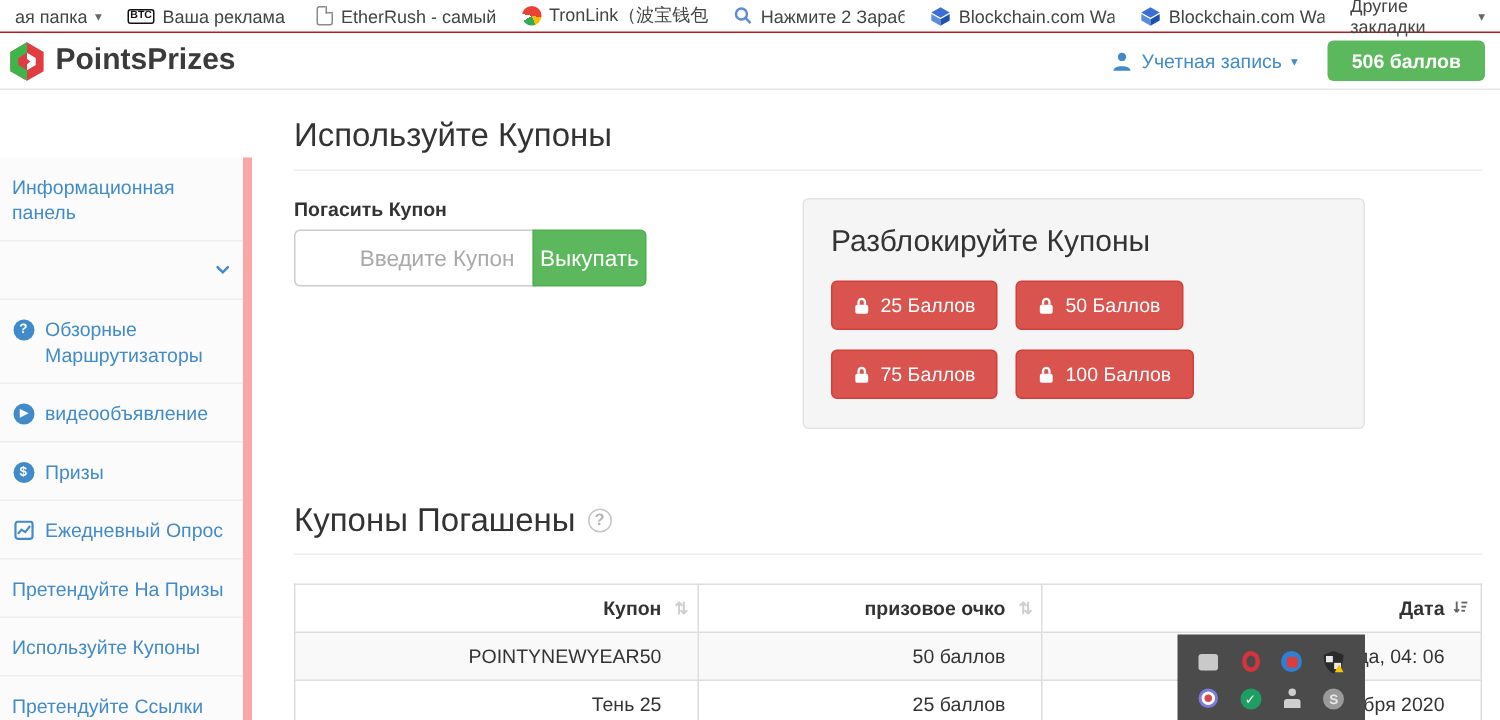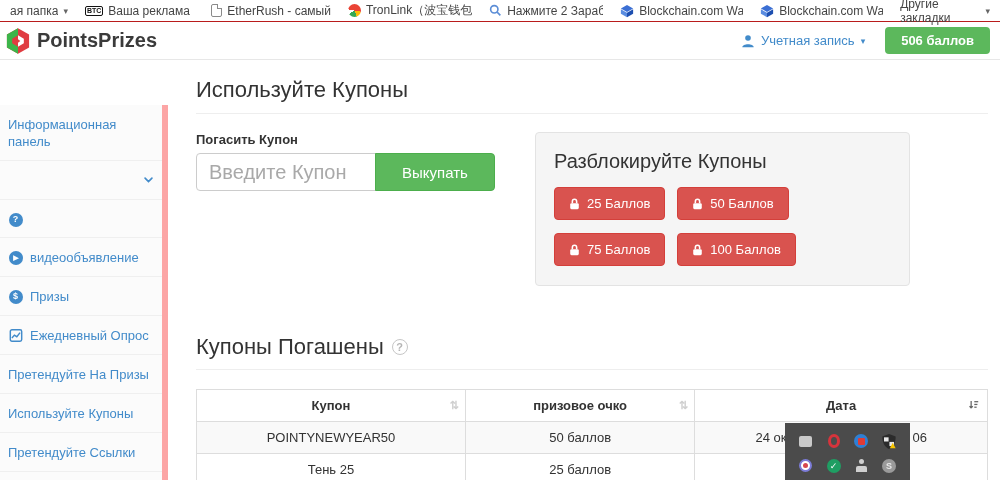--- a/index.html
+++ b/index.html
@@ -45,40 +45,40 @@
 
   
   .main { position:absolute; left:168px; top:61px; right:0; bottom:0; background:#fff;
     padding:16px 12px 0 28px; }
   .page-title { font-size:22px; font-weight:400; color:#333; margin-bottom:10px; }
   .main hr { border:none; border-top:1px solid #eee; margin:0 0 0 0; }
   .top-section { display:flex; margin-top:18px; }
   .redeem-col { width:339px; flex:none; }
   .redeem-label { font-size:13px; font-weight:bold; color:#333; margin-bottom:6px; }
   .input-group { display:flex; }
-  .coupon-input { width:180px; height:38px; border:1px solid #ccc; border-radius:4px 0 0 4px;
-    padding:0 12px; font-size:20px; color:#555; outline:none; font-family:"Liberation Sans", sans-serif;}
+  .coupon-input { width:160px; height:38px; border:1px solid #ccc; border-radius:4px 0 0 4px;
+    padding:0 12px; font-size:15px; color:#555; outline:none; font-family:"Liberation Sans", sans-serif;text-align:right;}
   .coupon-input::placeholder { color:#a9a9a9; }
   .redeem-btn { height:38px; background:#5cb85c; border:1px solid #4cae4c; color:#fff;
-    font-size:15px; padding:0 26px; border-radius:0 4px 4px 0; margin-left:-1px; cursor:pointer;
+    font-size:15px; padding:0 4px; border-radius:0 4px 4px 0; margin-left:-1px; cursor:pointer;
     font-family:"Liberation Sans", sans-serif;}
   .unlock-panel { width:375px; flex:none; background:#f5f5f5; border:1px solid #e3e3e3;
     border-radius:4px; padding:17px 18px 6px 18px; min-height:136px; }
   .unlock-title { font-size:20px; color:#333; font-weight:400; margin-bottom:14px; }
   .unlock-btns { display:flex; flex-wrap:wrap; }
   .unlock-btn { background:#d9534f; border:1px solid #d43f3a; color:#fff; font-size:13px;
     padding:8px 14px; border-radius:4px; display:inline-flex; align-items:center; gap:7px;
     margin:0 12px 13px 0; cursor:pointer; font-family:"Liberation Sans", sans-serif;}
 
   .table-section-title { margin-top:48px; font-size:22px; font-weight:400; color:#333;
     display:flex; align-items:center; gap:8px; margin-bottom:9px;}
   .q-ico { width:16px; height:16px; border-radius:50%; border:1px solid #c6c6c6; color:#b5b5b5;
     font-size:11px; display:inline-flex; align-items:center; justify-content:center; font-weight:bold;}
   .coupon-table { width:100%; border-collapse:collapse; margin-top:19px; font-size:13px; color:#333; }
-  .coupon-table th, .coupon-table td { border:1px solid #ddd; padding:8px 2px; text-align:center; }
+  .coupon-table th, .coupon-table td { border:1px solid #ddd; padding:8px 24px; text-align:right; }
   .coupon-table th { font-weight:bold; position:relative; cursor:pointer; }
   .sort-ico { position:absolute; right:8px; top:9px; color:#cfcfcf; font-size:11px; letter-spacing:-2px;}
   .sort-ico.active { color:#666; }
   .coupon-table tbody tr:nth-child(odd) { background:#f9f9f9; }
 
   
   .tray-popup { position:absolute; left:785px; top:423px; width:125px; height:57px;
     background:#4b4b4b; display:grid; grid-template-columns:repeat(4,1fr);
     align-items:center; justify-items:center; padding:6px 7px 2px 7px; z-index:10; }
   .tray-ico { width:15px; height:15px; display:flex; align-items:center; justify-content:center; cursor:pointer;}
@@ -185,20 +185,21 @@
     <span class="chev">
       <svg width="11" height="11" viewBox="0 0 16 16">
           <path d="M3 6 L8 11 L13 6" fill="none" stroke="#428bca" stroke-width="2.4" stroke-linecap="round"></path>
         </svg>
     </span>
   </div>
   <div class="side-item">
     <span class="ico">
       <span class="circle-ico">?</span>
     </span>
+    <span>Обзорные Маршрутизаторы</span>
   </div>
   <div class="side-item">
     <span class="ico">
       <span class="circle-ico">
           <span class="play-glyph">▶</span>
         </span>
     </span>
     <span>видеообъявление</span>
   </div>
   <div class="side-item">

